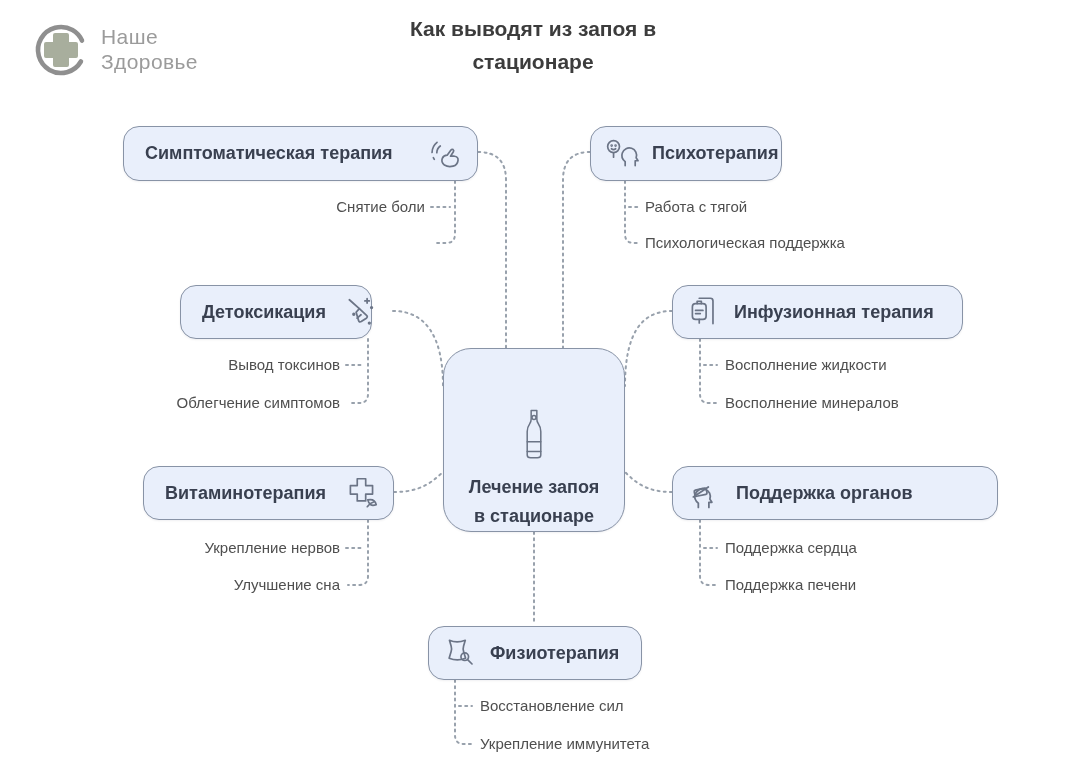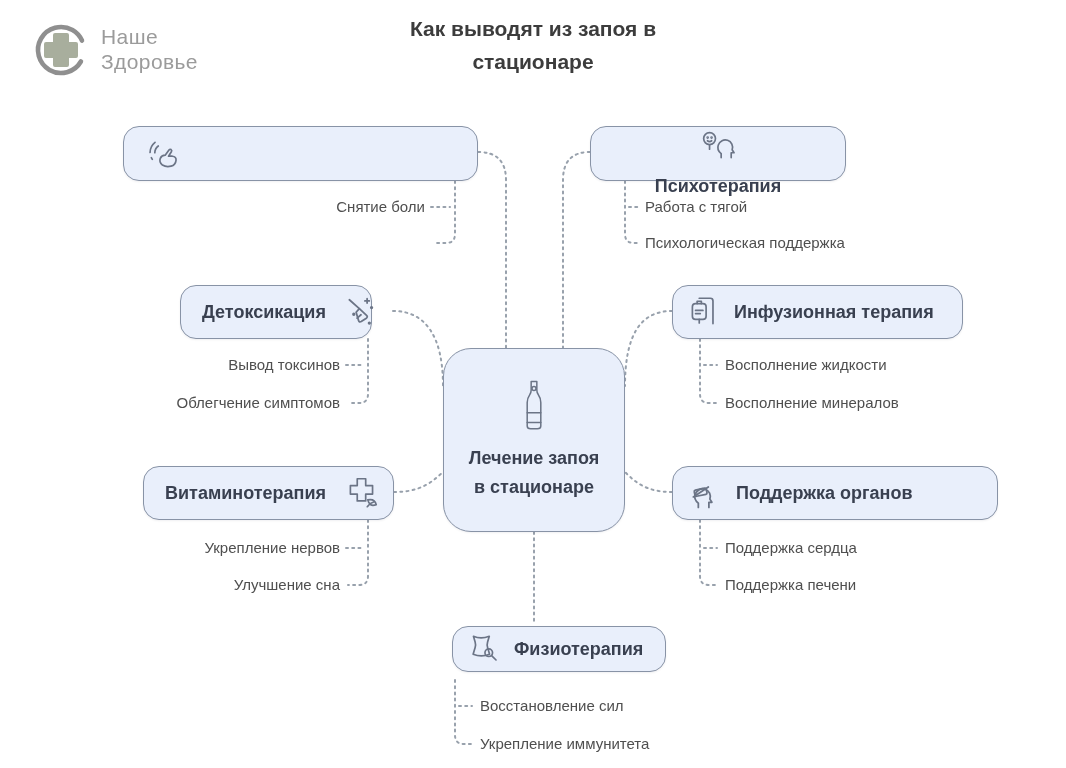--- a/index.html
+++ b/index.html
@@ -16,30 +16,30 @@
   
   .node{position:absolute;box-sizing:border-box;background:#e9effb;border:1.6px solid #8893a6;
       border-radius:16px;display:flex;align-items:center;z-index:2;
       box-shadow:0 1px 2px rgba(60,70,90,.08);}
   .node-label{font-size:18px;font-weight:700;color:#394050;white-space:nowrap;}
   .icon{display:flex;align-items:center;justify-content:center;flex:0 0 auto;}
   .icon svg{display:block;}
   .node.icon-left{padding:0 12px 0 12px;gap:11px;}
   .node.icon-right{padding:0 12px 0 21px;justify-content:space-between;gap:10px;}
   #node-symptomatic{left:123px;top:126px;width:355px;height:55px;}
-  #node-psychotherapy{left:590px;top:126px;width:256px;height:55px;flex-direction:column;}
+  #node-psychotherapy{left:590px;top:126px;width:192px;height:55px;}
   #node-detox{left:180px;top:285px;width:192px;height:54px;}
   #node-infusion{left:672px;top:285px;width:291px;height:54px;}
   #node-vitamin{left:143px;top:466px;width:251px;height:54px;}
   #node-organs{left:672px;top:466px;width:326px;height:54px;}
-  #node-physio{left:452px;top:626px;width:214px;height:46px;}
+  #node-physio{left:428px;top:626px;width:214px;height:54px;}
   
   .center-node{position:absolute;left:443px;top:348px;width:182px;height:184px;box-sizing:border-box;
       background:#e9effb;border:1.6px solid #8893a6;border-radius:28px;z-index:2;
-      display:flex;flex-direction:column;align-items:center;justify-content:center;gap:8px;
+      display:flex;flex-direction:column;align-items:center;justify-content:flex-end;gap:8px;
       box-shadow:0 1px 2px rgba(60,70,90,.08);}
   .center-label{width:135px;text-align:center;font-size:18px;font-weight:700;color:#394050;line-height:1.6;}
   
   .sub{position:absolute;font-size:15px;color:#4f4f4f;line-height:20px;white-space:nowrap;z-index:2;}
   .sub.r{text-align:right;}
   #sub-0-0{right:641px;top:197px;} #sub-0-1{right:641px;top:233px;}
   #sub-1-0{left:645px;top:197px;}  #sub-1-1{left:645px;top:233px;}
   #sub-2-0{right:726px;top:355px;} #sub-2-1{right:726px;top:393px;}
   #sub-3-0{left:725px;top:355px;}  #sub-3-1{left:725px;top:393px;}
   #sub-4-0{right:726px;top:538px;} #sub-4-1{right:726px;top:575px;}
@@ -88,20 +88,21 @@
     </span>
     <span class="logo-text">
       <span>Наше</span><br>
       <span>Здоровье</span>
     </span>
   </div>
 
   <div class="page-title">Как выводят из запоя в стационаре</div>
 
   <div class="node icon-right" id="node-symptomatic">
+    <span class="node-label">Симптоматическая терапия</span>
     <span class="icon">
       <svg width="38" height="38" viewBox="0 0 36 36" fill="none" stroke="#6b7486" stroke-width="1.6" stroke-linecap="round" stroke-linejoin="round">
         <path d="M9.5,7 A12.5,12.5 0 0 0 4.8,16.5"></path>
         <path d="M12.6,10.4 A8,8 0 0 0 9.3,16.8"></path>
         <path d="M6,21.5 l0.9,1.6"></path>
         <path d="M16.5,28.5 q-3.4,-2.6 -2,-6.4 q1.2,-3 4.6,-3 l3.6,-4.8 q0.9,-1.2 2,-0.5 q1.1,0.8 0.3,2.1 l-2.7,4.2 h3.6 q3.9,0.4 3.5,3.9 q-0.5,4.4 -4.7,5.5 q-4.5,1.2 -8.2,-1 z"></path>
       </svg>
     </span>
   </div>
 

